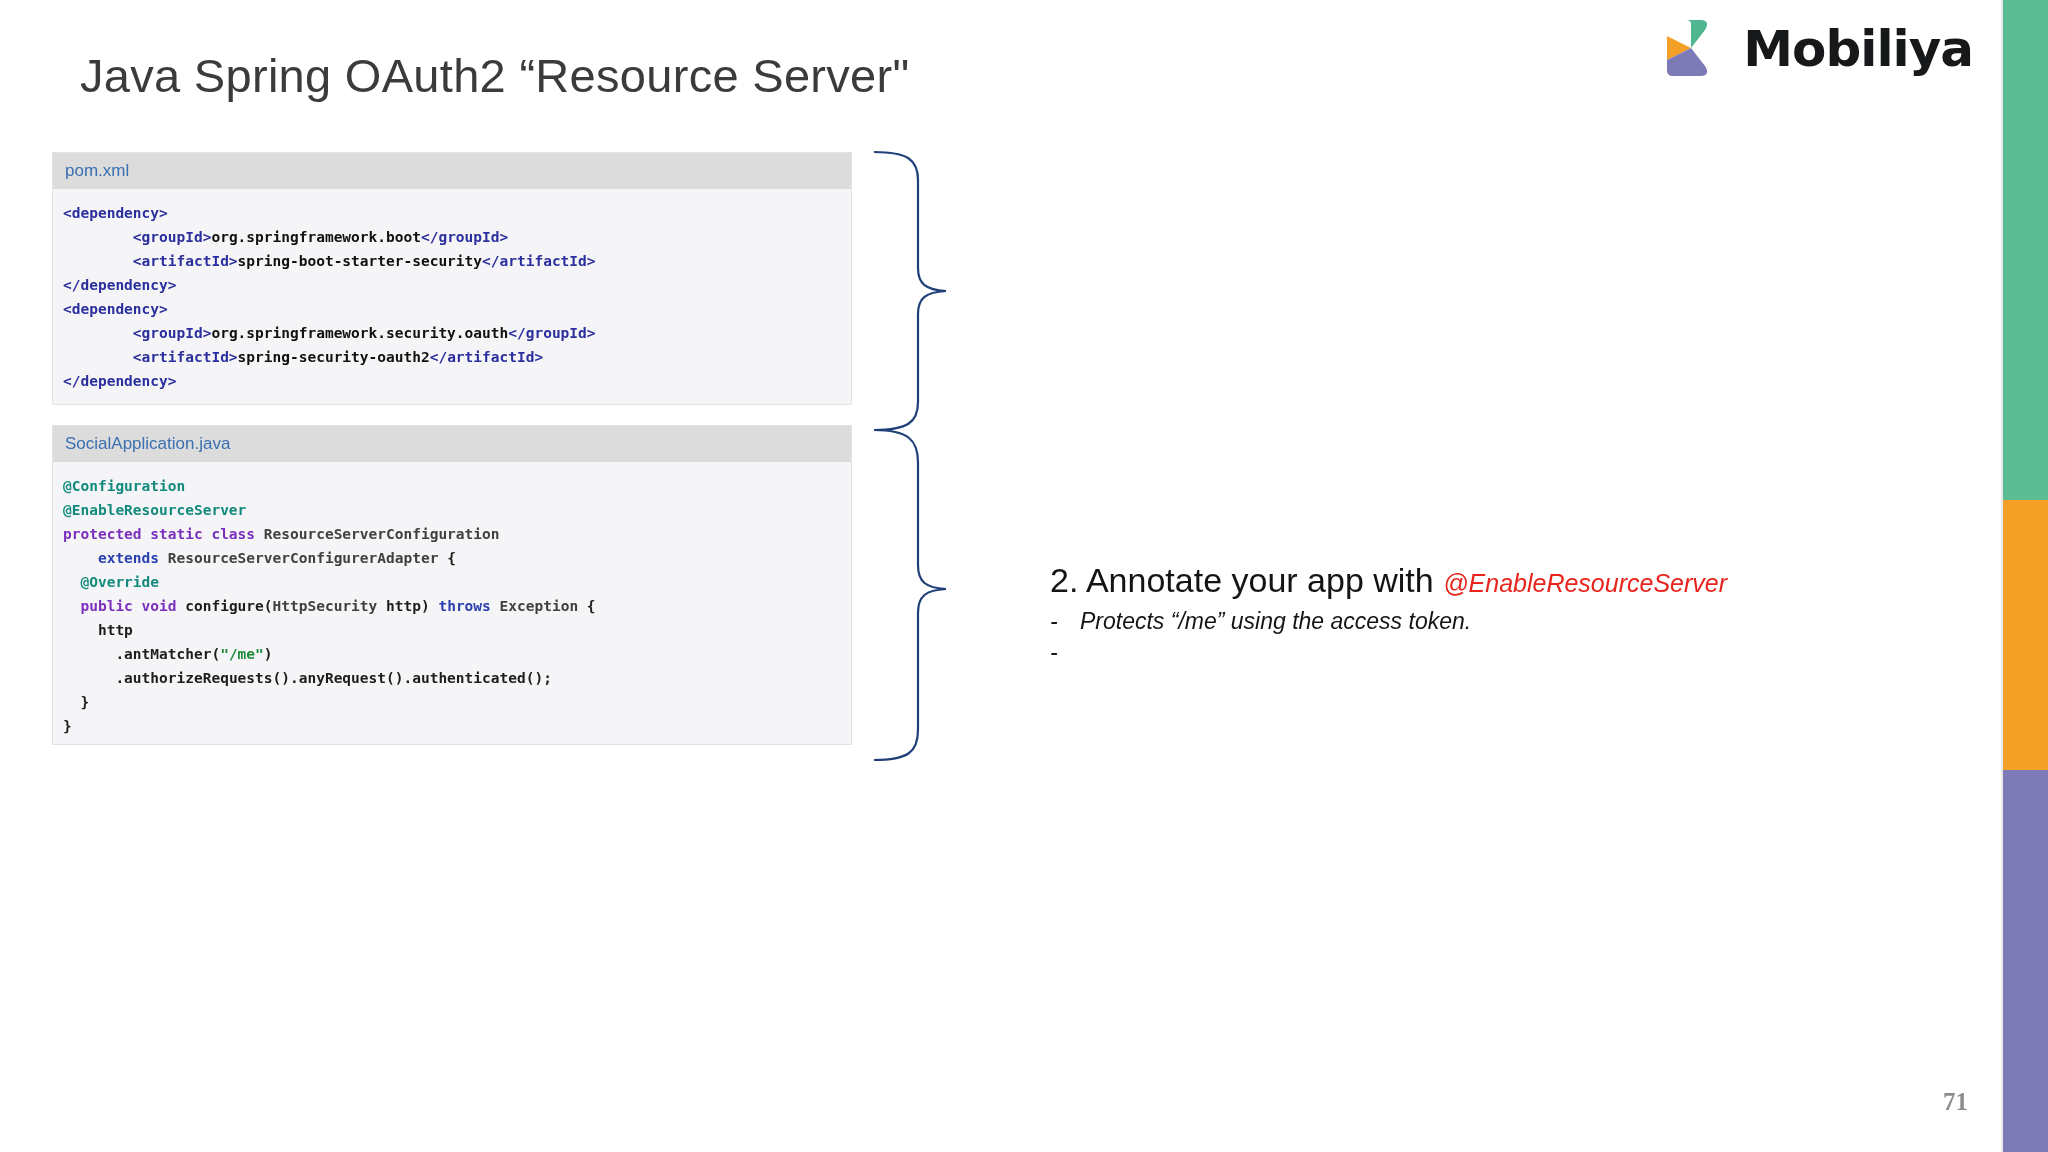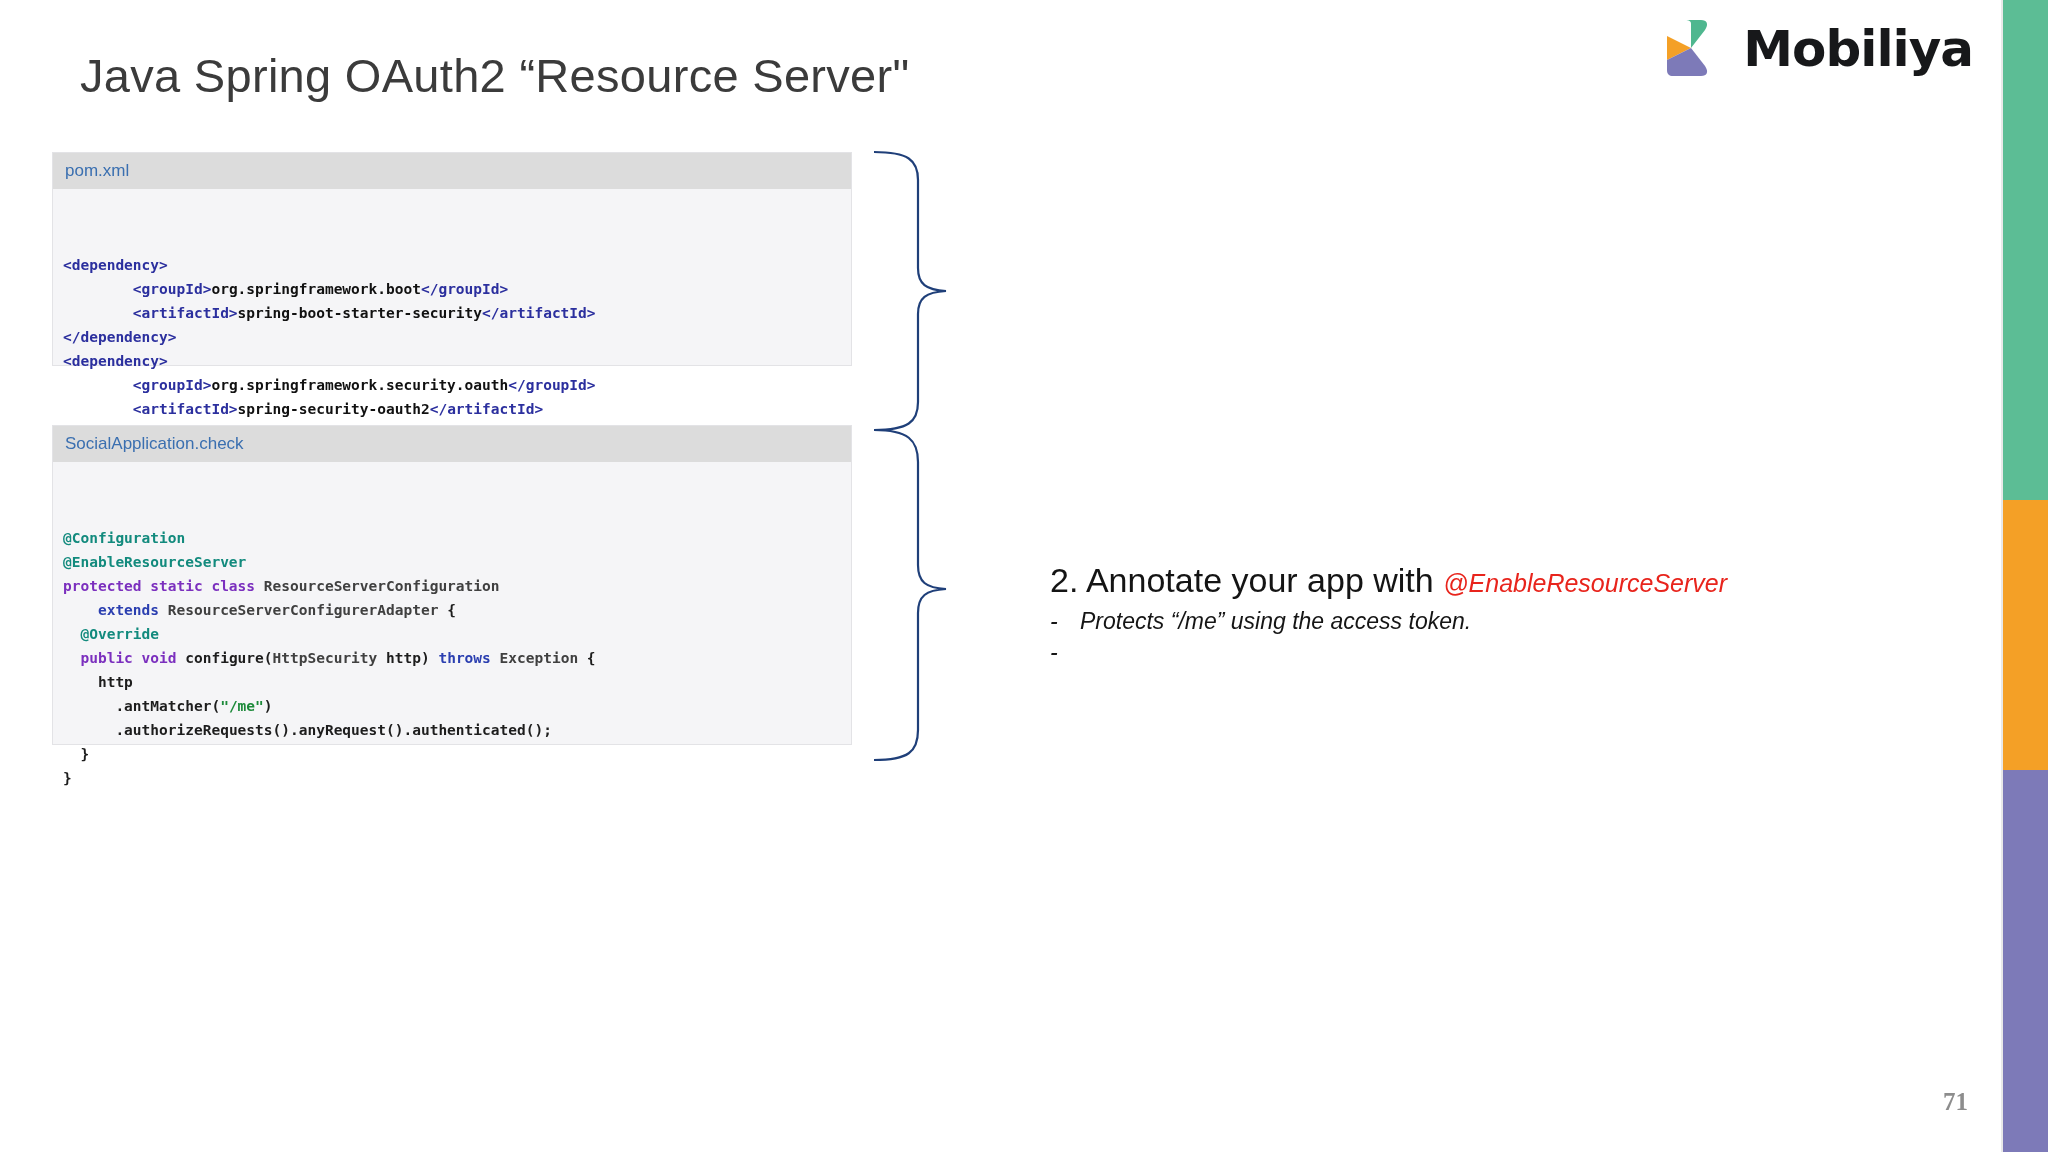--- a/index.html
+++ b/index.html
@@ -38,40 +38,39 @@
     letter-spacing:0.3px;white-space:nowrap;
   }
 
   
   .code-card{position:absolute;background:#f5f5f7;border:1px solid #e3e3e6;box-sizing:border-box;}
   .code-head{
     background:#dcdcdc;height:36px;display:flex;align-items:center;padding-left:12px;
     font-family:"Liberation Sans", sans-serif;font-size:17px;color:#3a6fb0;
   }
   .code-body{
-    padding:28px 0 14px 10px;
+    padding:12px 0 14px 10px;
     font-family:"DejaVu Sans Mono","Liberation Mono",monospace;
     font-size:14.5px;line-height:24px;white-space:pre;color:#222;
     font-weight:bold;
-    margin-top:36px;
   }
   .code-body .ln{display:block;height:24px;}
 
   
   .tg{color:#2b2f9e;}         
   .tv{color:#111111;text-align:right;}         
   
   .ann{color:#128a7d;}        
   .kw{color:#7b2fbe;}         
   .kw2{color:#2b3fb0;}        
   .typ{color:#404040;}        
   .pl{color:#1d1d1d;}         
   .str{color:#1d8a3a;}        
 
-  #card-pom{left:52px;top:152px;width:800px;height:214px;}
+  #card-pom{left:52px;top:152px;width:800px;height:253px;}
   #card-java{left:52px;top:425px;width:800px;height:320px;}
 
   
   .braces{position:absolute;left:0;top:0;width:2048px;height:1152px;pointer-events:none;}
 
   
   .step{position:absolute;}
   .step-title{
     font-family:"Liberation Sans", sans-serif;
     font-size:34px;color:#141414;white-space:nowrap;
@@ -121,21 +120,21 @@
   </div>
 
   <div class="title">Java Spring OAuth2 “Resource Server"</div>
 
   <div class="code-card" id="card-pom">
     <div class="code-head">pom.xml</div>
     <div class="code-body"><span class="ln"><span class="tg">&lt;dependency&gt;</span></span><span class="ln">        <span class="tg">&lt;groupId&gt;</span><span class="tv">org.springframework.boot</span><span class="tg">&lt;/groupId&gt;</span></span><span class="ln">        <span class="tg">&lt;artifactId&gt;</span><span class="tv">spring-boot-starter-security</span><span class="tg">&lt;/artifactId&gt;</span></span><span class="ln"><span class="tg">&lt;/dependency&gt;</span></span><span class="ln"><span class="tg">&lt;dependency&gt;</span></span><span class="ln">        <span class="tg">&lt;groupId&gt;</span><span class="tv">org.springframework.security.oauth</span><span class="tg">&lt;/groupId&gt;</span></span><span class="ln">        <span class="tg">&lt;artifactId&gt;</span><span class="tv">spring-security-oauth2</span><span class="tg">&lt;/artifactId&gt;</span></span><span class="ln"><span class="tg">&lt;/dependency&gt;</span></span></div>
   </div>
 
   <div class="code-card" id="card-java">
-    <div class="code-head">SocialApplication.check</div>
+    <div class="code-head">SocialApplication.java</div>
     <div class="code-body"><span class="ln"><span class="ann">@Configuration</span></span><span class="ln"><span class="ann">@EnableResourceServer</span></span><span class="ln"><span class="kw">protected static class</span> <span class="typ">ResourceServerConfiguration</span></span><span class="ln">    <span class="kw2">extends</span> <span class="typ">ResourceServerConfigurerAdapter</span> <span class="pl">{</span></span><span class="ln">  <span class="ann">@Override</span></span><span class="ln">  <span class="kw">public void</span> <span class="pl">configure(</span><span class="typ">HttpSecurity</span><span class="pl"> http) </span><span class="kw2">throws</span> <span class="typ">Exception</span><span class="pl"> {</span></span><span class="ln">    <span class="pl">http</span></span><span class="ln">      <span class="pl">.antMatcher(</span><span class="str">"/me"</span><span class="pl">)</span></span><span class="ln">      <span class="pl">.authorizeRequests().anyRequest().authenticated();</span></span><span class="ln">  <span class="pl">}</span></span><span class="ln"><span class="pl">}</span></span></div>
   </div>
 
   <svg class="braces" viewBox="0 0 2048 1152" xmlns="http://www.w3.org/2000/svg">
 
     <g fill="none" stroke="#1f3f79" stroke-width="2.2">
       <path d="M 874 152
                C 908 152, 918 160, 918 180
                L 918 268
                C 918 284, 926 290, 946 291

